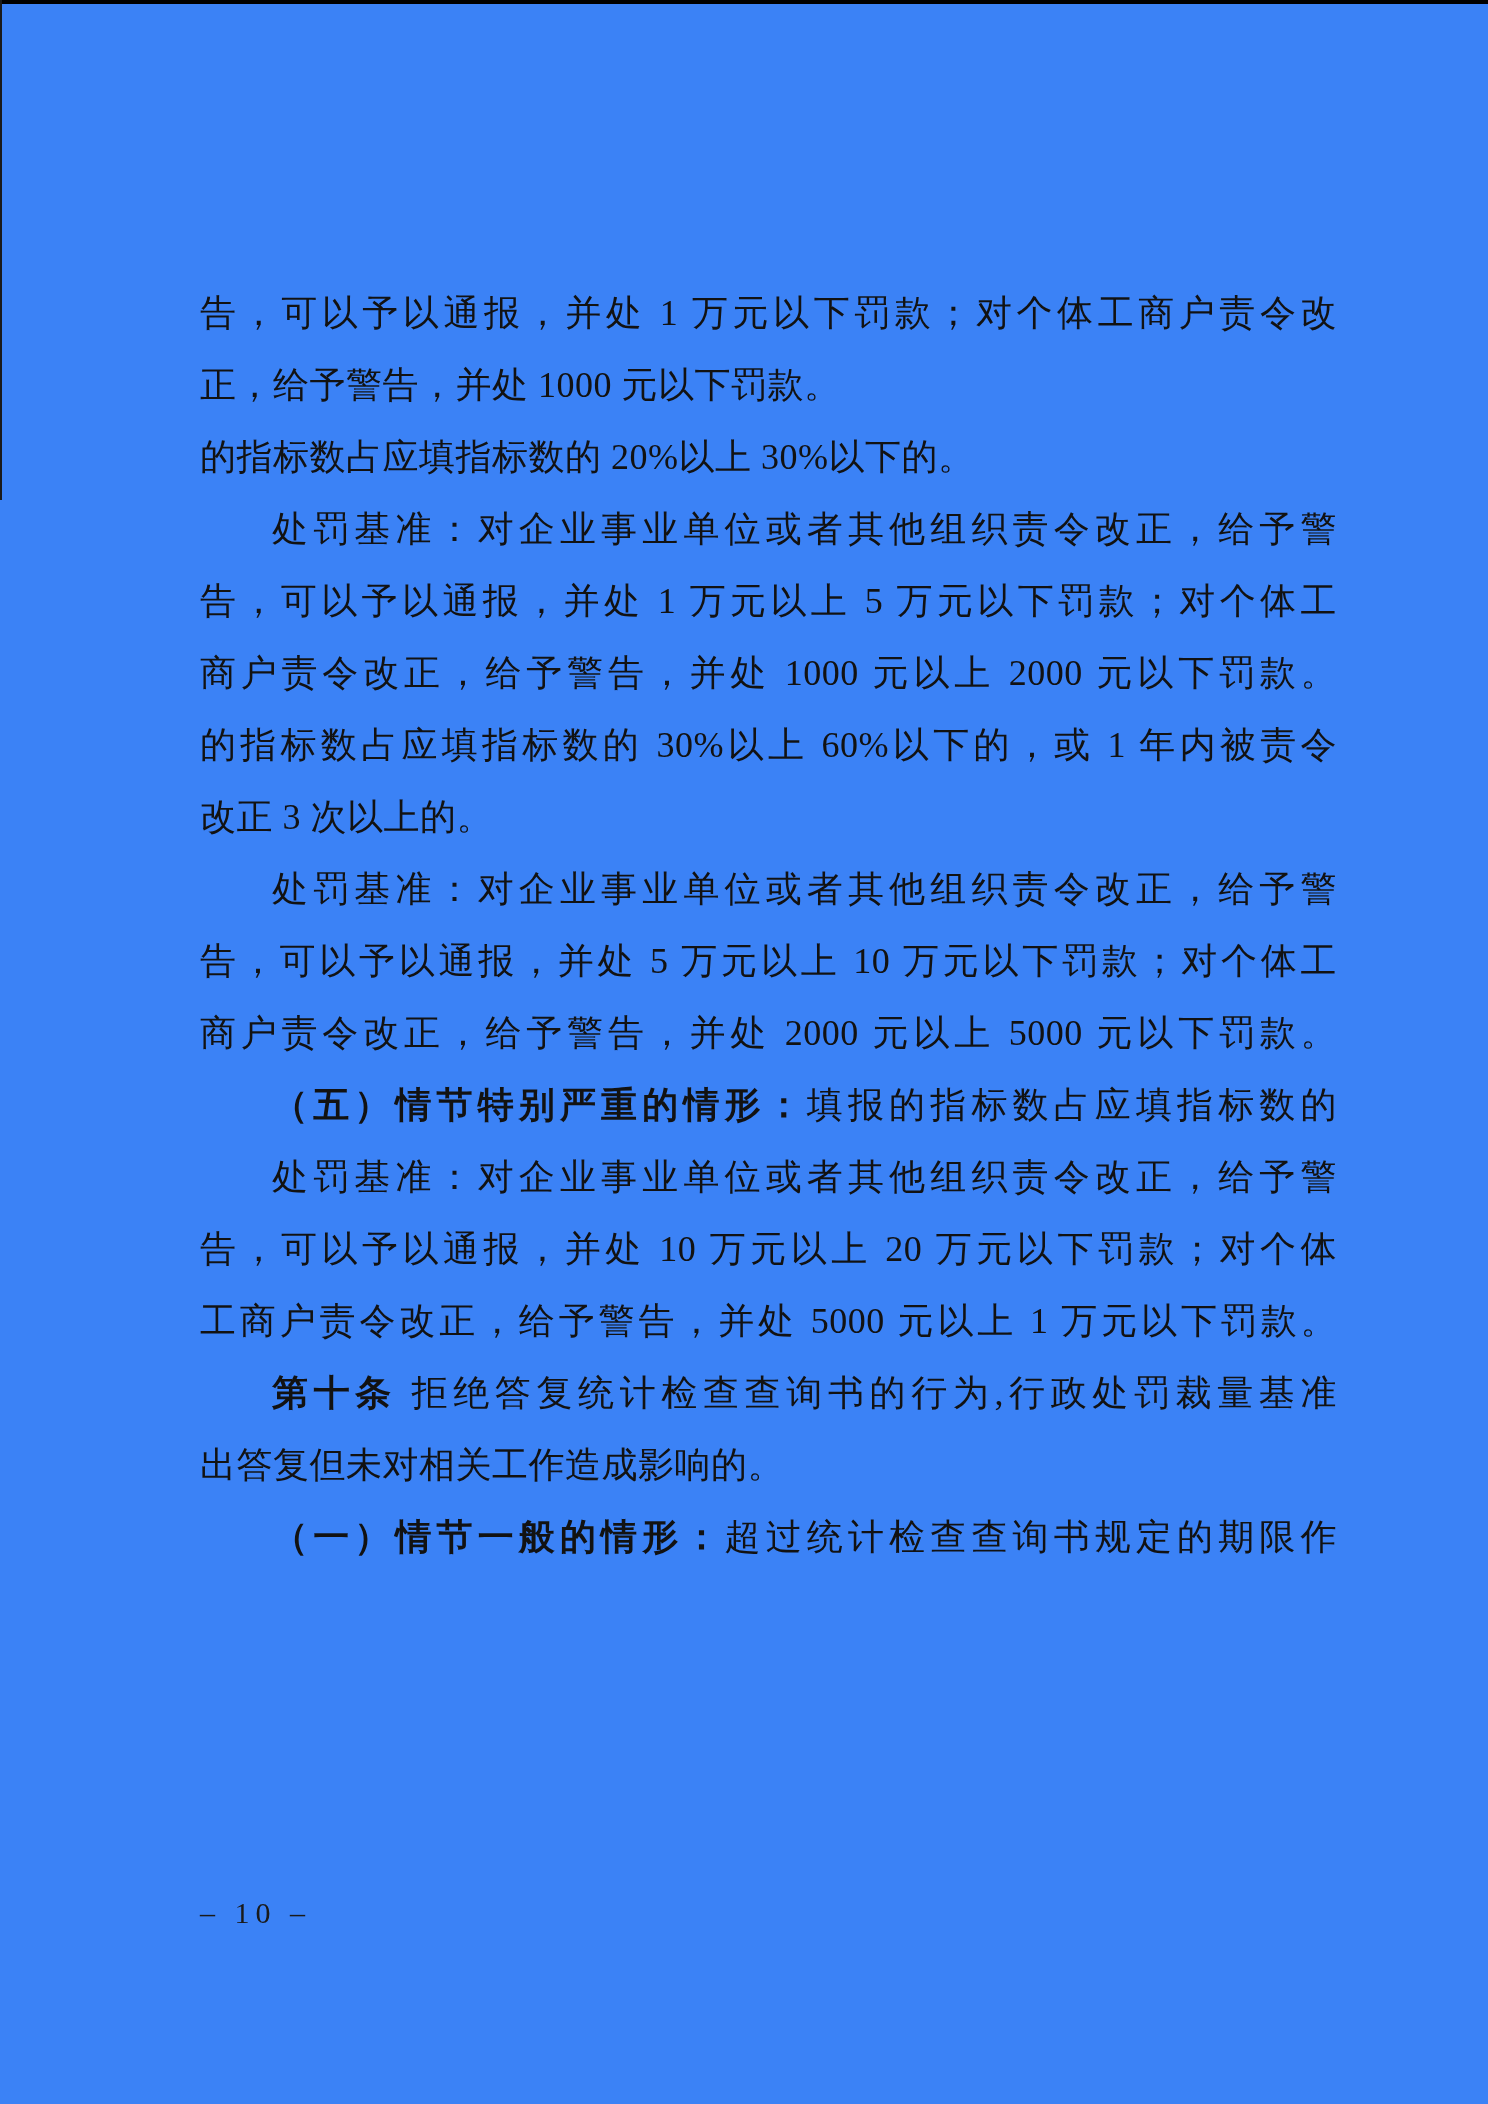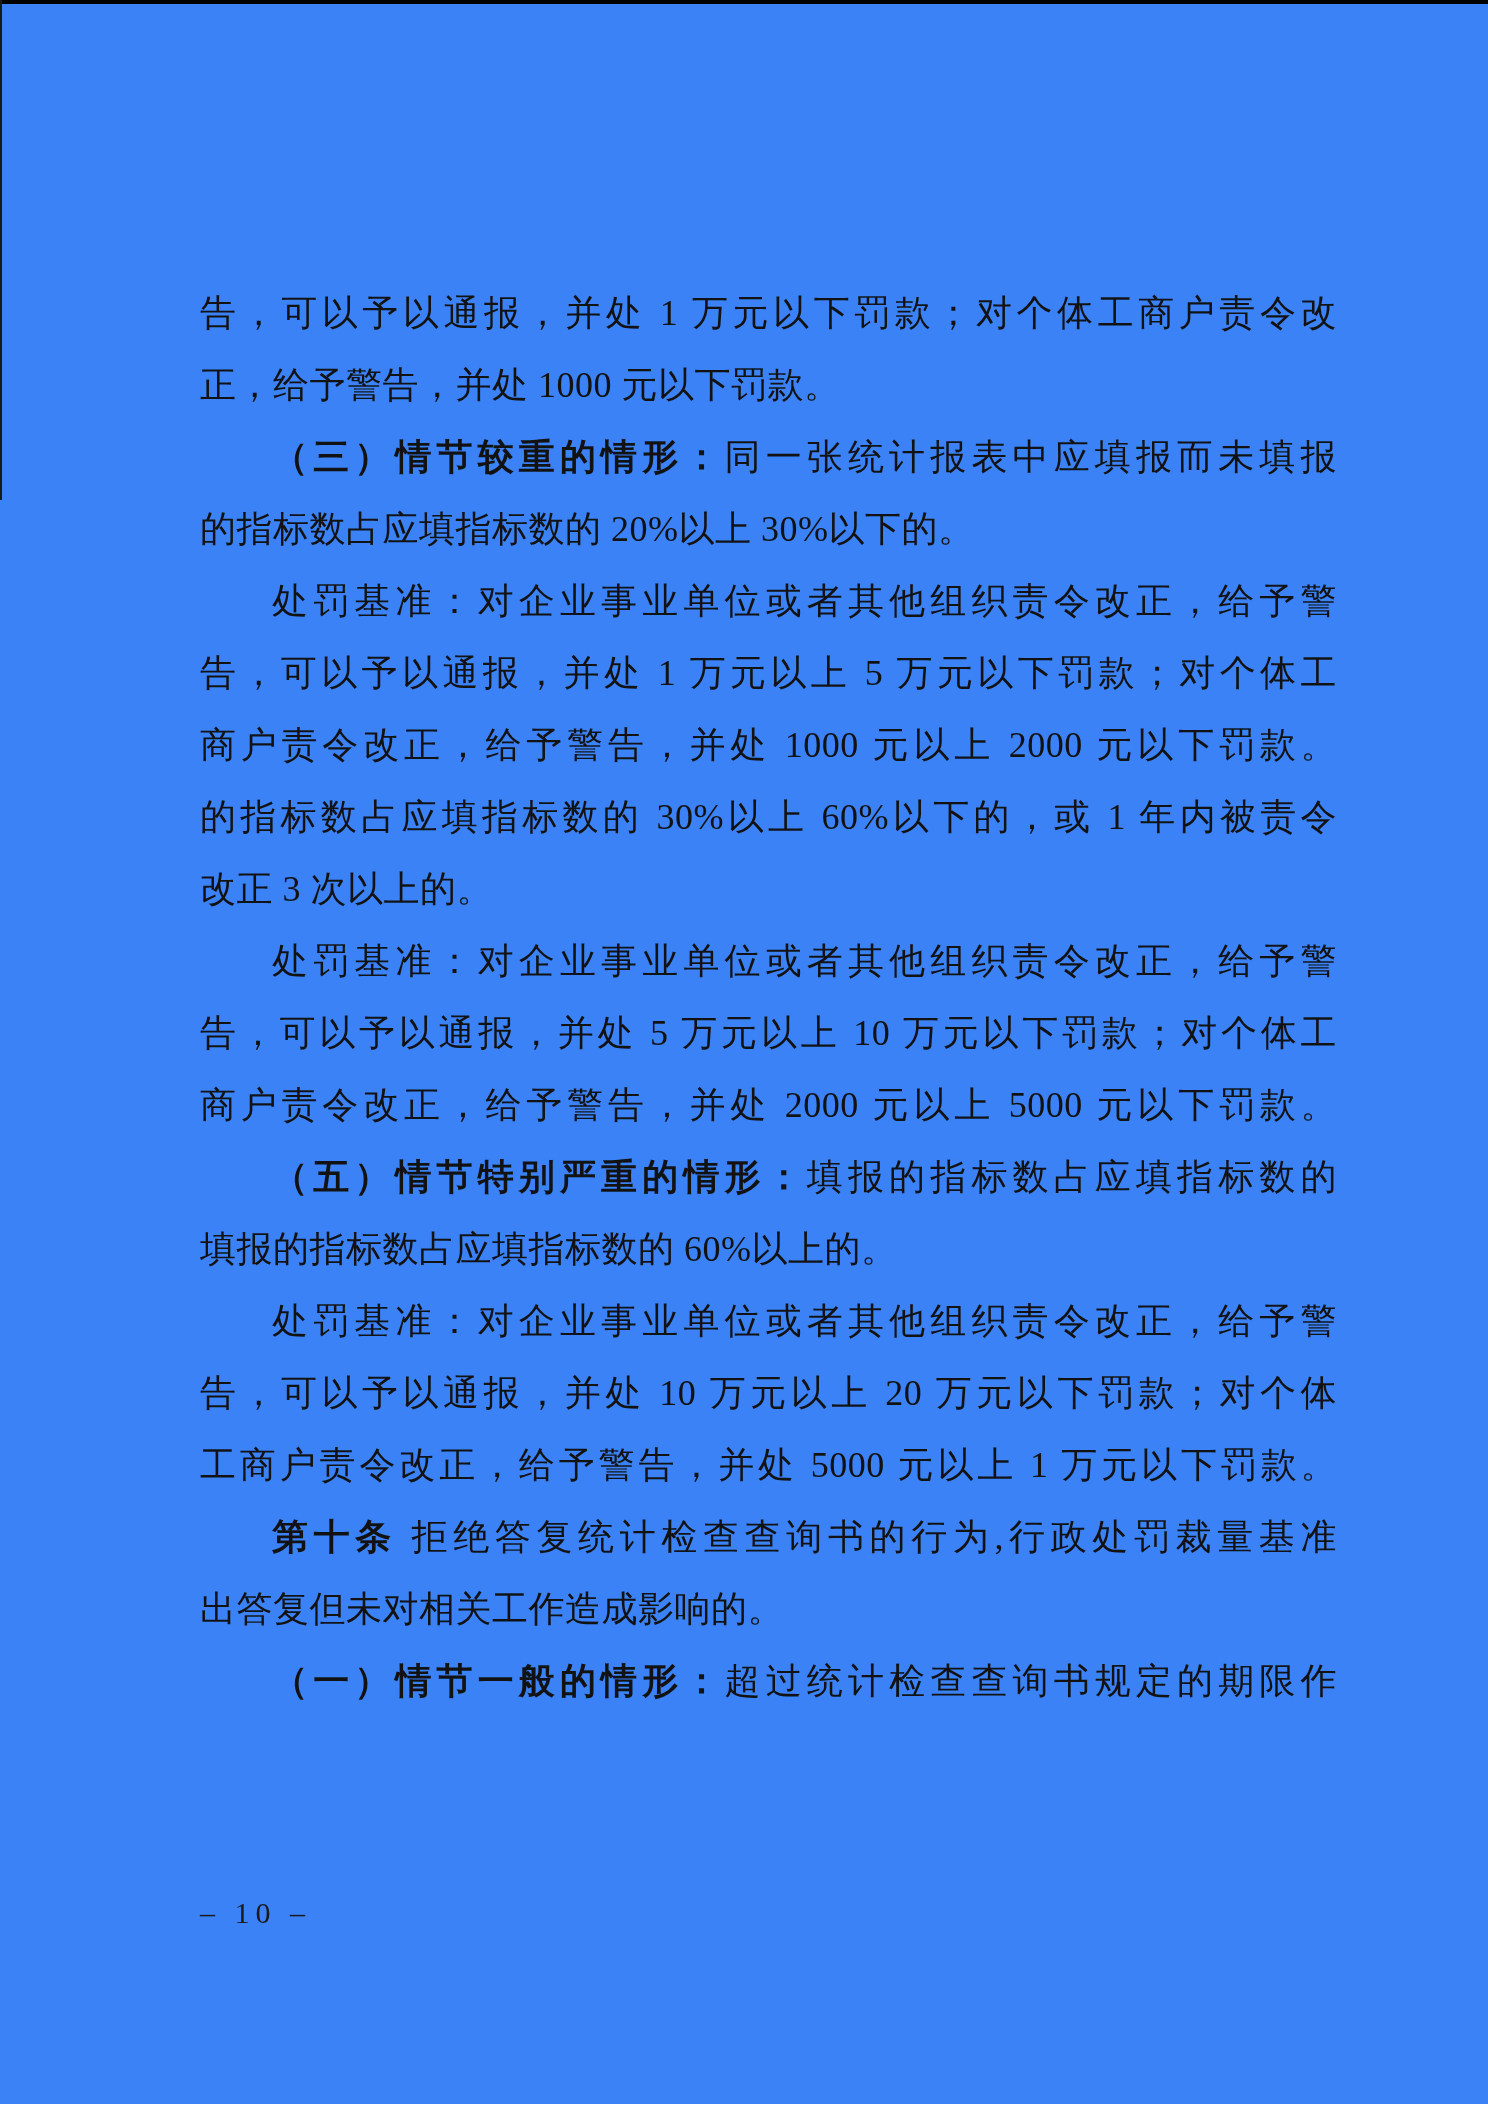--- a/index.html
+++ b/index.html
@@ -73,32 +73,30 @@
 <body>
 
 <div class="page">
   <div class="edge-top"></div>
   <div class="edge-left"></div>
   <div class="edge-right"></div>
 
   <div class="body-text">
     <div class="line j"><span class="b"></span><span>告，可以予以通报，并处 1 万元以下罚款；对个体工商户责令改</span></div>
     <div class="line"><span class="b"></span><span>正，给予警告，并处 1000 元以下罚款。</span></div>
-    <div class="line j ind"><span class="b">（三）情节较重的情形：</span><span>同一张统计报表中应填报而未填报</span></div>
     <div class="line"><span class="b"></span><span>的指标数占应填指标数的 20%以上 30%以下的。</span></div>
     <div class="line j ind"><span class="b"></span><span>处罚基准：对企业事业单位或者其他组织责令改正，给予警</span></div>
     <div class="line j"><span class="b"></span><span>告，可以予以通报，并处 1 万元以上 5 万元以下罚款；对个体工</span></div>
     <div class="line j"><span class="b"></span><span>商户责令改正，给予警告，并处 1000 元以上 2000 元以下罚款。</span></div>
     <div class="line j"><span class="b"></span><span>的指标数占应填指标数的 30%以上 60%以下的，或 1 年内被责令</span></div>
     <div class="line"><span class="b"></span><span>改正 3 次以上的。</span></div>
     <div class="line j ind"><span class="b"></span><span>处罚基准：对企业事业单位或者其他组织责令改正，给予警</span></div>
     <div class="line j"><span class="b"></span><span>告，可以予以通报，并处 5 万元以上 10 万元以下罚款；对个体工</span></div>
     <div class="line j"><span class="b"></span><span>商户责令改正，给予警告，并处 2000 元以上 5000 元以下罚款。</span></div>
     <div class="line j ind"><span class="b">（五）情节特别严重的情形：</span><span>填报的指标数占应填指标数的</span></div>
-    <div class="line"><span class="b"></span><span>填报的指标数占应填指标数的 60%以上的。</span></div>
     <div class="line j ind"><span class="b"></span><span>处罚基准：对企业事业单位或者其他组织责令改正，给予警</span></div>
     <div class="line j"><span class="b"></span><span>告，可以予以通报，并处 10 万元以上 20 万元以下罚款；对个体</span></div>
     <div class="line j"><span class="b"></span><span>工商户责令改正，给予警告，并处 5000 元以上 1 万元以下罚款。</span></div>
     <div class="line j ind"><span class="b">第十条</span><span> 拒绝答复统计检查查询书的行为,行政处罚裁量基准</span></div>
     <div class="line"><span class="b"></span><span>出答复但未对相关工作造成影响的。</span></div>
     <div class="line j ind"><span class="b">（一）情节一般的情形：</span><span>超过统计检查查询书规定的期限作</span></div>
   </div>
 
   <div class="footer">– 10 –</div>
 </div>

